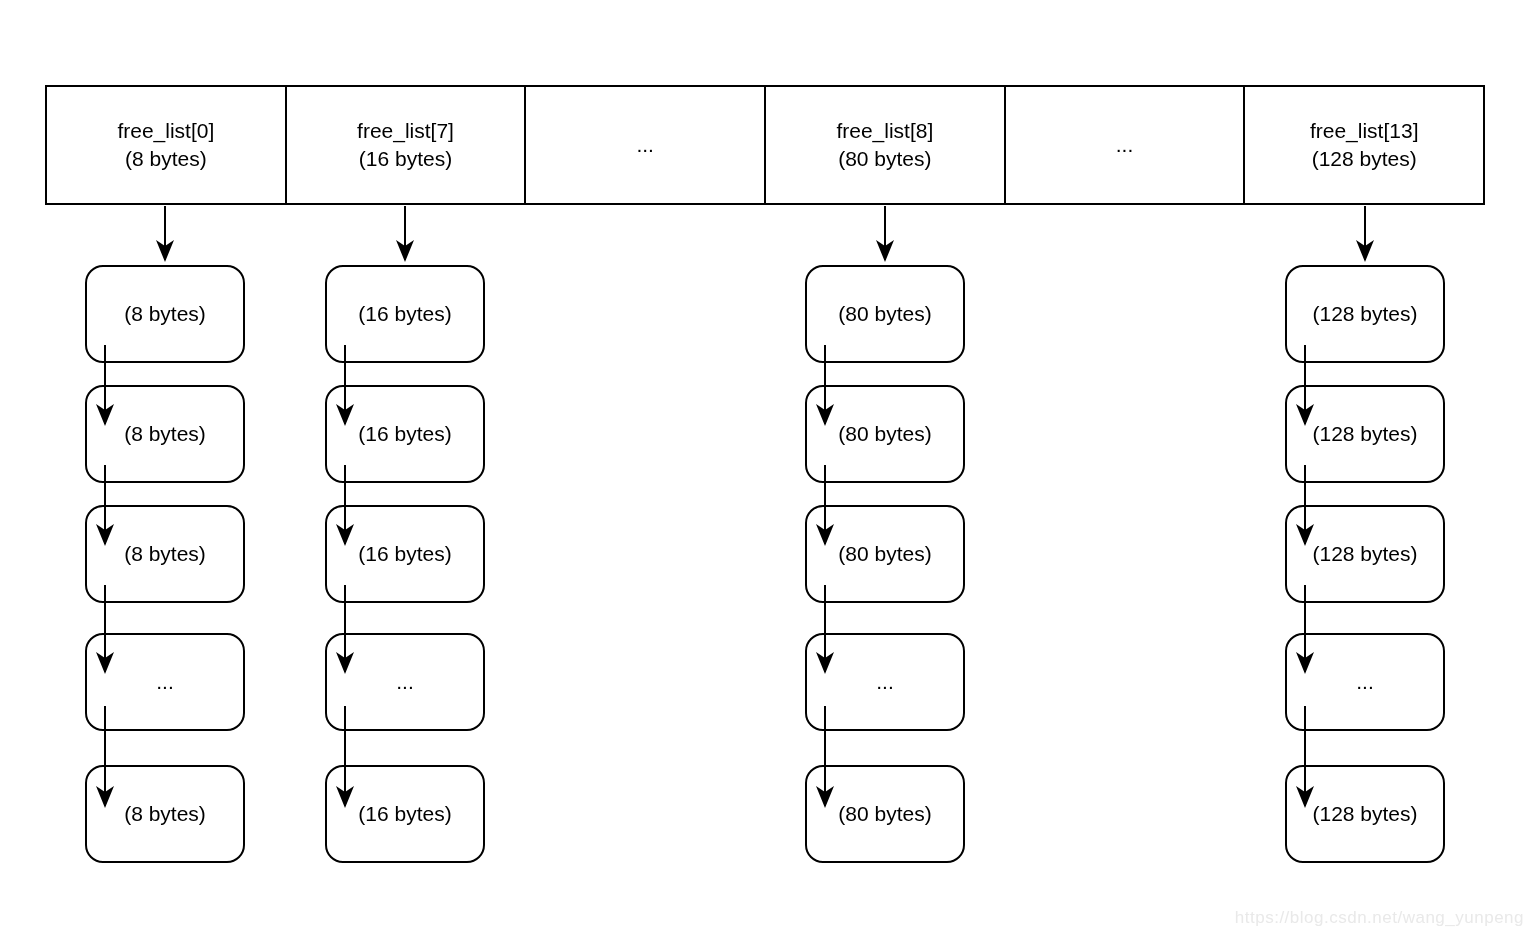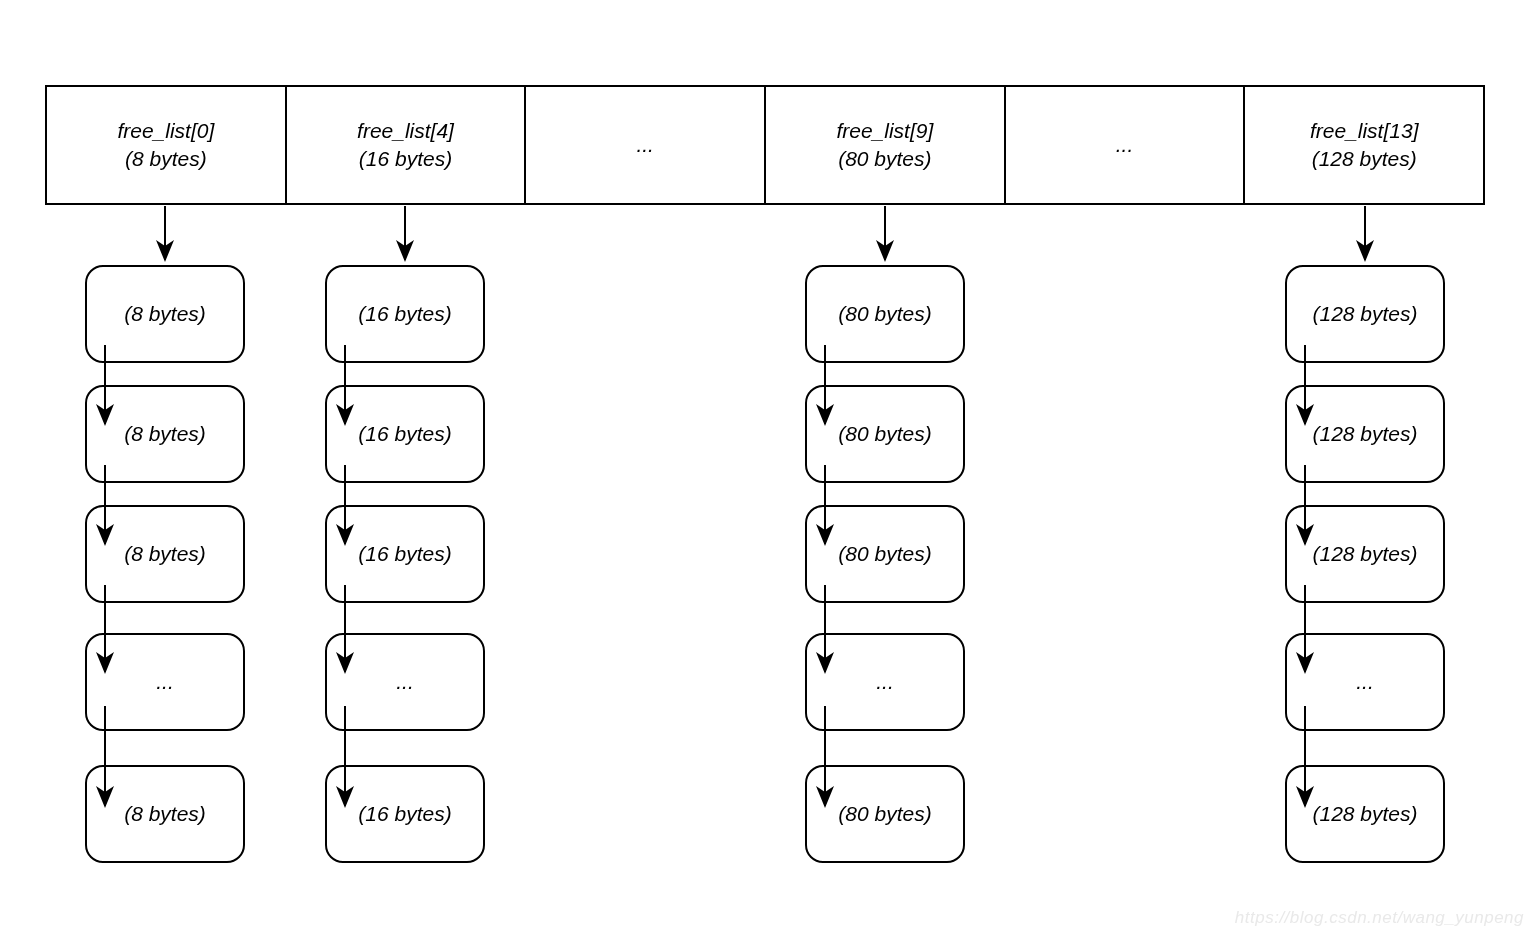--- a/index.html
+++ b/index.html
@@ -4,21 +4,20 @@
 <style>
   html, body { margin: 0; padding: 0; background: #ffffff; }
   .canvas {
     position: relative;
     width: 1532px;
     height: 938px;
     background: #ffffff;
     font-family: "Liberation Sans", sans-serif;
     color: #000000;
     overflow: hidden;
-    font-style: italic;
   }
   
   .free-list-array {
     position: absolute;
     left: 45px; top: 85px;
     width: 1440px; height: 120px;
     display: flex;
     border: 2px solid #000;
     box-sizing: border-box;
     background: #fff;
@@ -79,29 +78,29 @@
 <body>
 
 <div class="canvas">
 
   <div class="free-list-array">
     <div class="array-cell">
       <div class="cell-line">free_list[0]</div>
       <div class="cell-line">(8 bytes)</div>
     </div>
     <div class="array-cell">
-      <div class="cell-line">free_list[4]</div>
+      <div class="cell-line">free_list[7]</div>
       <div class="cell-line">(16 bytes)</div>
     </div>
     <div class="array-cell">
       <div class="cell-line">...</div>
 
     </div>
     <div class="array-cell">
-      <div class="cell-line">free_list[9]</div>
+      <div class="cell-line">free_list[8]</div>
       <div class="cell-line">(80 bytes)</div>
     </div>
     <div class="array-cell">
       <div class="cell-line">...</div>
 
     </div>
     <div class="array-cell">
       <div class="cell-line">free_list[13]</div>
       <div class="cell-line">(128 bytes)</div>
     </div>

